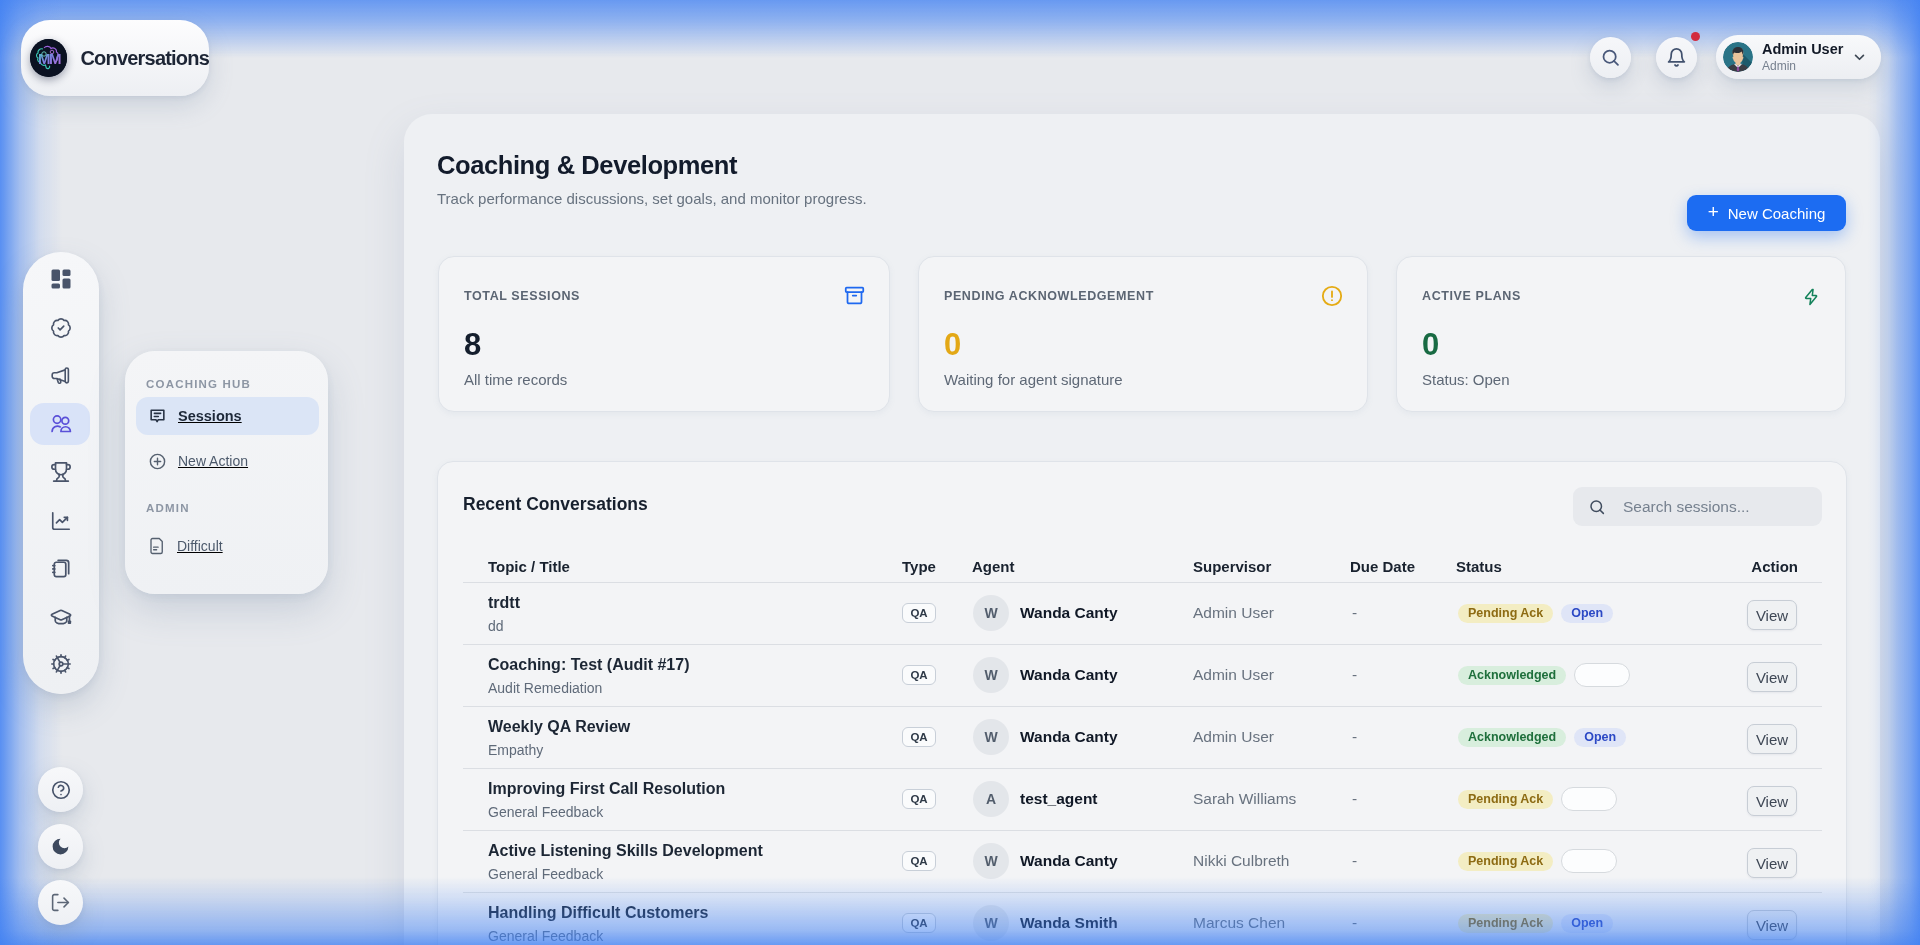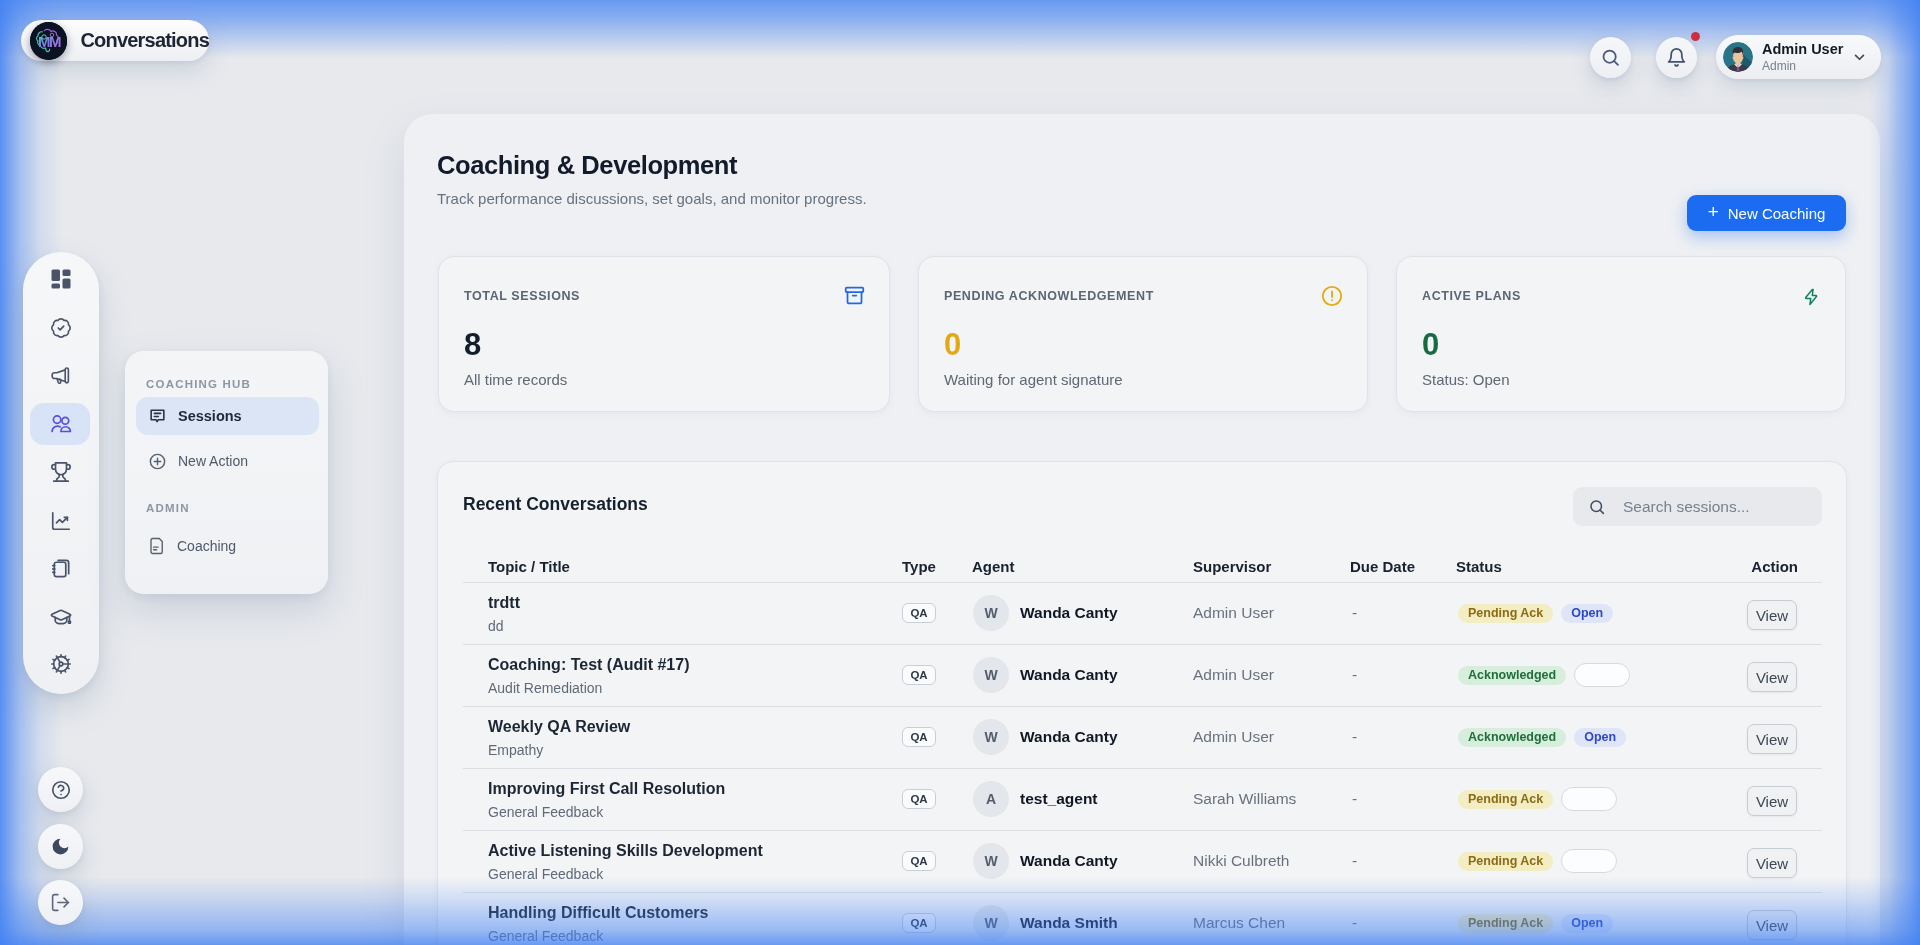--- a/index.html
+++ b/index.html
@@ -10,21 +10,21 @@
 
 #glow { position:fixed; inset:0; z-index:50; pointer-events:none;
   background-image:
     linear-gradient(to right,  rgba(64,128,242,0.86) 0px, rgba(64,128,242,0.40) 20px, rgba(64,128,242,0.12) 40px, rgba(64,128,242,0) 62px),
     linear-gradient(to left,   rgba(64,128,242,0.84) 0px, rgba(64,128,242,0.62) 10px, rgba(64,128,242,0.42) 22px, rgba(64,128,242,0.20) 32px, rgba(64,128,242,0.04) 45px, rgba(64,128,242,0) 52px),
     linear-gradient(to bottom, rgba(64,128,242,0.76) 0px, rgba(64,128,242,0.54) 20px, rgba(64,128,242,0.25) 40px, rgba(64,128,242,0) 58px),
     linear-gradient(to top,    rgba(64,128,242,0.78) 0px, rgba(64,128,242,0.50) 15px, rgba(64,128,242,0.20) 45px, rgba(64,128,242,0) 68px);
 }
 
 
-#logo { left:21px; top:20px; width:188px; height:41px; border-radius:29px; z-index:60;
+#logo { left:21px; top:20px; width:188px; height:76px; border-radius:29px; z-index:60;
   background:linear-gradient(180deg,#fdfdfe 0%,#edeff3 100%);
   box-shadow:0 10px 24px rgba(110,130,160,0.22), 0 2px 5px rgba(110,130,160,0.14);
   display:flex; align-items:center; }
 #logo .mark { width:38px; height:38px; border-radius:50%; margin-left:9px; background:#0d1526; position:relative; overflow:hidden;
   box-shadow:0 3px 8px rgba(20,30,60,0.4); }
 #logo .name { margin-left:13px; font-size:20px; font-weight:700; color:#1d2535; letter-spacing:-0.8px; }
 
 
 .circbtn { position:absolute; border-radius:50%; z-index:60; background:linear-gradient(180deg,#f6f7fa,#edeff3);
   box-shadow:0 8px 20px rgba(110,130,160,0.25), 0 2px 4px rgba(110,130,160,0.15);
@@ -49,26 +49,26 @@
 .railic { position:absolute; left:50%; transform:translate(-50%,-50%); display:flex; align-items:center; justify-content:center; }
 #railActive { left:7px; top:151px; width:60px; height:42px; border-radius:14px; background:#d9e3f8; }
 
 
 .bcirc { z-index:60; position:absolute; left:38px; width:45px; height:45px; border-radius:50%;
   background:linear-gradient(180deg,#f7f8fa,#eef0f4);
   box-shadow:0 10px 22px rgba(110,130,160,0.26), 0 2px 5px rgba(110,130,160,0.14);
   display:flex; align-items:center; justify-content:center; }
 
 
-#hub { z-index:60; left:125px; top:351px; width:203px; height:243px; border-radius:19px;
+#hub { z-index:60; left:125px; top:351px; width:203px; height:243px; border-radius:30px;
   background:linear-gradient(180deg,#f4f5f7,#eff1f4);
   box-shadow:0 16px 36px rgba(110,130,160,0.24), 0 3px 8px rgba(110,130,160,0.12);
   padding:27px 10px 0 21px; }
 .hubhead { font-size:11.5px; font-weight:700; letter-spacing:1.2px; color:#8d96a4; }
-.hubitem { display:flex; align-items:center; height:38px; border-radius:12px; margin:0 0 0 -10px; padding-left:12px; width:183px; }
+.hubitem { display:flex; align-items:center; height:38px; border-radius:12px; margin:0 0 0 -10px; padding-left:12px; width:183px;text-decoration:underline; }
 .hubitem.on { background:#dbe5f6; }
 .hubitem .t { margin-left:11px; font-size:14px; color:#4d5a6c; }
 .hubitem.on .t { font-weight:700; color:#1d2838; font-size:14.5px; }
 
 
 #main { left:404px; top:114px; width:1476px; height:1000px; border-radius:28px;
   background:#eef0f3; box-shadow:0 18px 40px rgba(110,130,160,0.18); }
 #main h1 { position:absolute; left:33px; top:37px; font-size:25.5px; font-weight:800; color:#121b2b; letter-spacing:-0.4px; }
 #main .sub { position:absolute; left:33px; top:76px; font-size:15px; color:#67727f; }
 #newbtn { position:absolute; left:1283px; top:81px; width:159px; height:36px; border-radius:9px; background:#1c6cf2;
@@ -310,21 +310,21 @@
         <path d="M8 12h8M12 8v8"></path>
       </svg>
     <div class="t">New Action</div>
   </div>
   <div class="hubhead" style="margin-top:22px">ADMIN</div>
   <div class="hubitem" style="margin-top:13px">
     <svg width="18" height="18" viewBox="0 0 24 24" fill="none" stroke="#55606f" stroke-width="1.8" stroke-linecap="round" stroke-linejoin="round">
         <path d="M6 2h9l4 4v14a2 2 0 0 1-2 2H6a2 2 0 0 1-2-2V4a2 2 0 0 1 2-2z"></path>
         <path d="M7.5 17h4M7.5 13.5h6"></path>
       </svg>
-    <div class="t">Coaching</div>
+    <div class="t">Difficult</div>
   </div>
 </div>
 
 <div id="main" class="abs">
   <h1>Coaching &amp; Development</h1>
   <div class="sub">Track performance discussions, set goals, and monitor progress.</div>
   <div id="newbtn"><span class="plus">+</span> New Coaching</div>
 
   <div id="stat1" class="stat">
     <div class="lbl">TOTAL SESSIONS</div>

